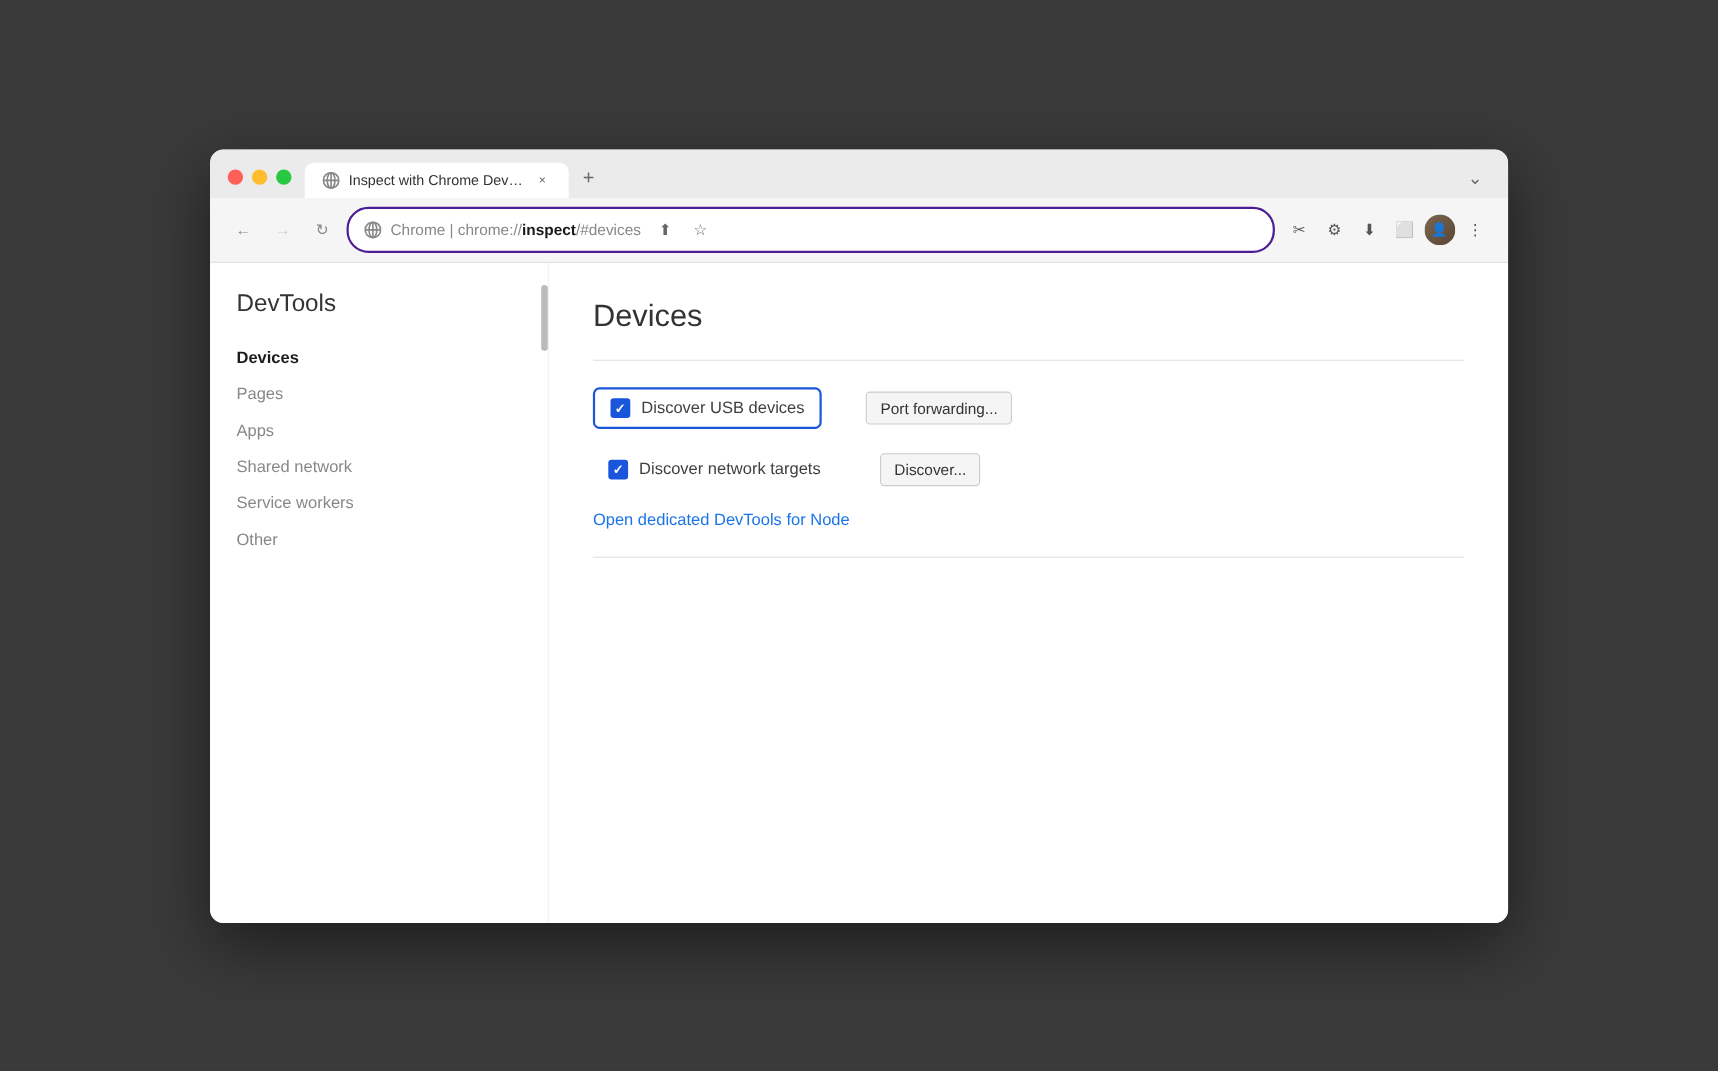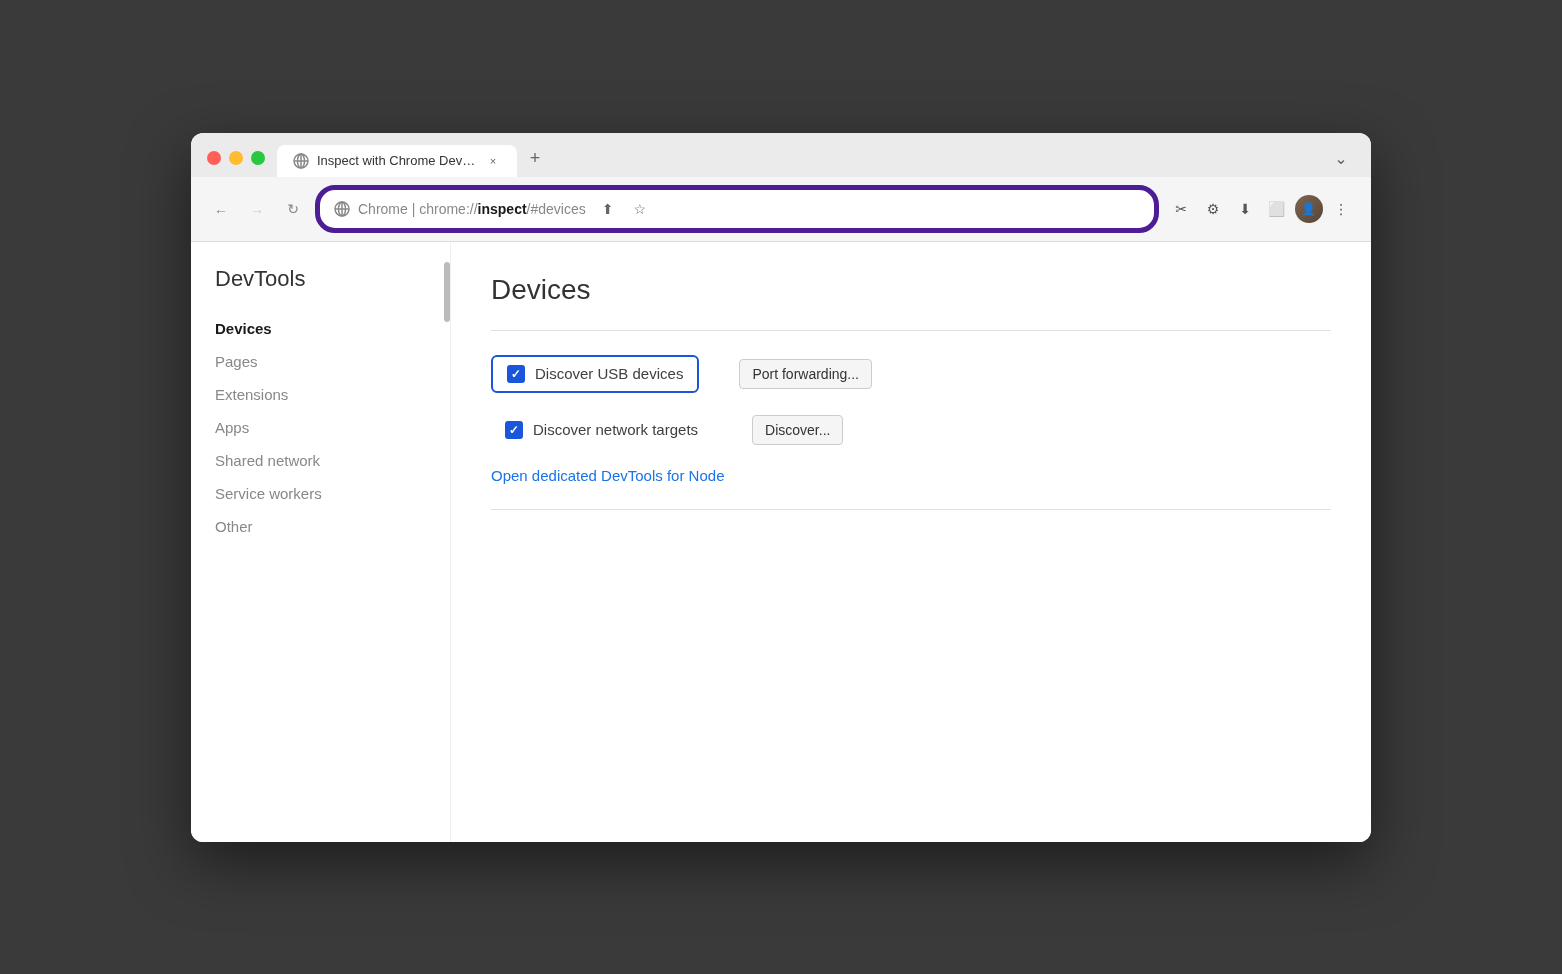--- a/index.html
+++ b/index.html
@@ -124,21 +124,21 @@
       justify-content: center;
       color: #888;
       cursor: pointer;
       font-size: 14px;
       border-radius: 50%;
     }
     .nav-btn.disabled { color: #ccc; cursor: default; }
     .url-bar {
       flex: 1;
       background: #ffffff;
-      border: 5px solid #4c1d95;
+      border: 2px solid #4c1d95;
       border-radius: 20px;
       padding: 5px 14px;
       display: flex;
       align-items: center;
       gap: 8px;
       font-size: 14px;
       color: #333;
     }
     .url-source { color: #888; }
     .url-path { font-weight: 600; color: #1a1a1a; }
@@ -193,21 +193,21 @@
       font-size: 12px;
     }
     
     .main-content {
       display: flex;
       min-height: 600px;
       background: #fff;
     }
     
     .sidebar {
-      width: 260px;
+      width: 308px;
       padding: 24px 0;
       border-right: 1px solid #f0f0f0;
       flex-shrink: 0;
       position: relative;
     }
     .sidebar-scroll {
       position: absolute;
       right: 0;
       top: 0;
       width: 6px;
@@ -370,21 +370,20 @@
   </div>
 
   <div class="main-content">
 
     <div class="sidebar">
       <div class="sidebar-scroll"></div>
       <div class="sidebar-title">DevTools</div>
       <ul class="sidebar-nav">
         <li class="sidebar-item active">Devices</li>
         <li class="sidebar-item">Pages</li>
-        <li class="sidebar-item">Extensions</li>
         <li class="sidebar-item">Apps</li>
         <li class="sidebar-item">Shared network</li>
         <li class="sidebar-item">Service workers</li>
         <li class="sidebar-item">Other</li>
       </ul>
     </div>
 
     <div class="page-content">
       <h1 class="page-title">Devices</h1>
       <hr class="divider">

